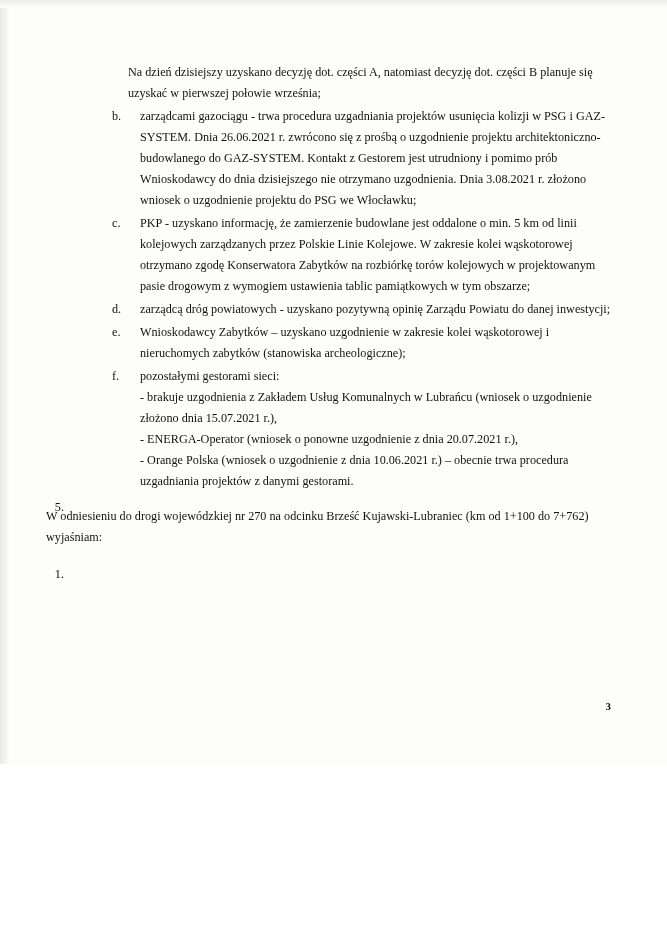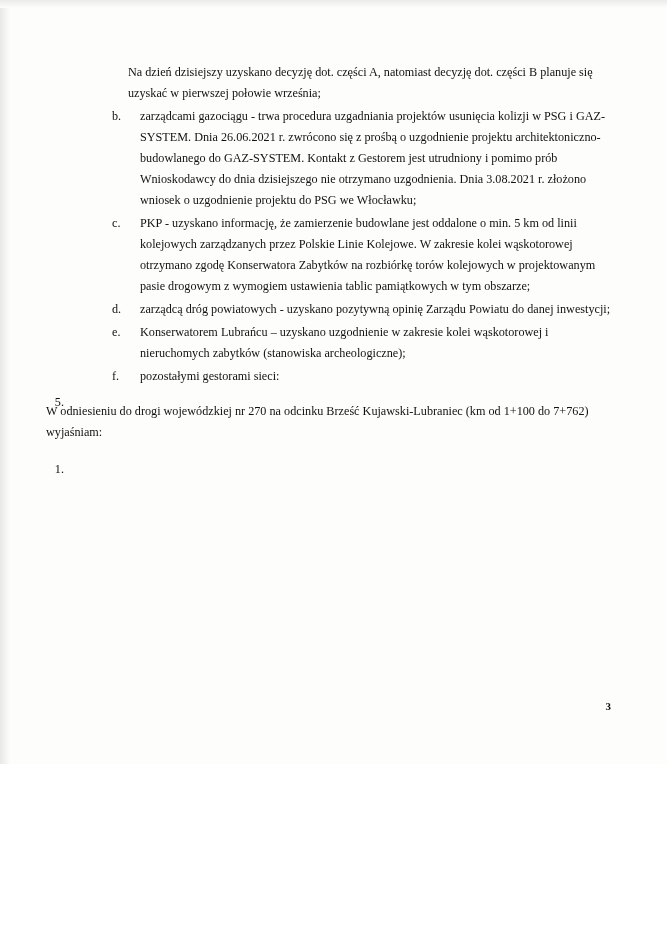--- a/index.html
+++ b/index.html
@@ -126,26 +126,29 @@
         <span class="bold">PKP</span><span> - uzyskano informację, że zamierzenie budowlane jest oddalone o min. 5 km od linii kolejowych zarządzanych przez Polskie Linie Kolejowe. W zakresie kolei wąskotorowej otrzymano zgodę Konserwatora Zabytków na rozbiórkę torów kolejowych w projektowanym pasie drogowym z wymogiem ustawienia tablic pamiątkowych w tym obszarze;</span>
       </li>
 
       <li class="para letter-item">
         <span class="marker">d.</span>
         <span class="bold">zarządcą dróg powiatowych</span><span> - uzyskano pozytywną opinię Zarządu Powiatu do danej inwestycji;</span>
       </li>
 
       <li class="para letter-item">
         <span class="marker">e.</span>
-        <span class="bold">Konserwatorem Lubrańcu</span><span> – uzyskano uzgodnienie w zakresie kolei wąskotorowej i nieruchomych zabytków (stanowiska archeologiczne);</span>
+        <span class="bold">Wnioskodawcy Zabytków</span><span> – uzyskano uzgodnienie w zakresie kolei wąskotorowej i nieruchomych zabytków (stanowiska archeologiczne);</span>
       </li>
 
       <li class="para letter-item">
         <span class="marker">f.</span>
         <span class="bold">pozostałymi gestorami sieci:</span>
+        <span class="sub-lines">- brakuje uzgodnienia z Zakładem Usług Komunalnych w Lubrańcu (wniosek o uzgodnienie złożono dnia 15.07.2021 r.),</span>
+        <span class="sub-lines">- ENERGA-Operator (wniosek o ponowne uzgodnienie z dnia 20.07.2021 r.),</span>
+        <span class="sub-lines">- Orange Polska (wniosek o uzgodnienie z dnia 10.06.2021 r.) – obecnie trwa procedura uzgadniania projektów z danymi gestorami.</span>
       </li>
 
     </ul>
 
     <ul class="num-list">
       <li class="para num-item">
         <span class="marker">5.</span>
       </li>
     </ul>
 

